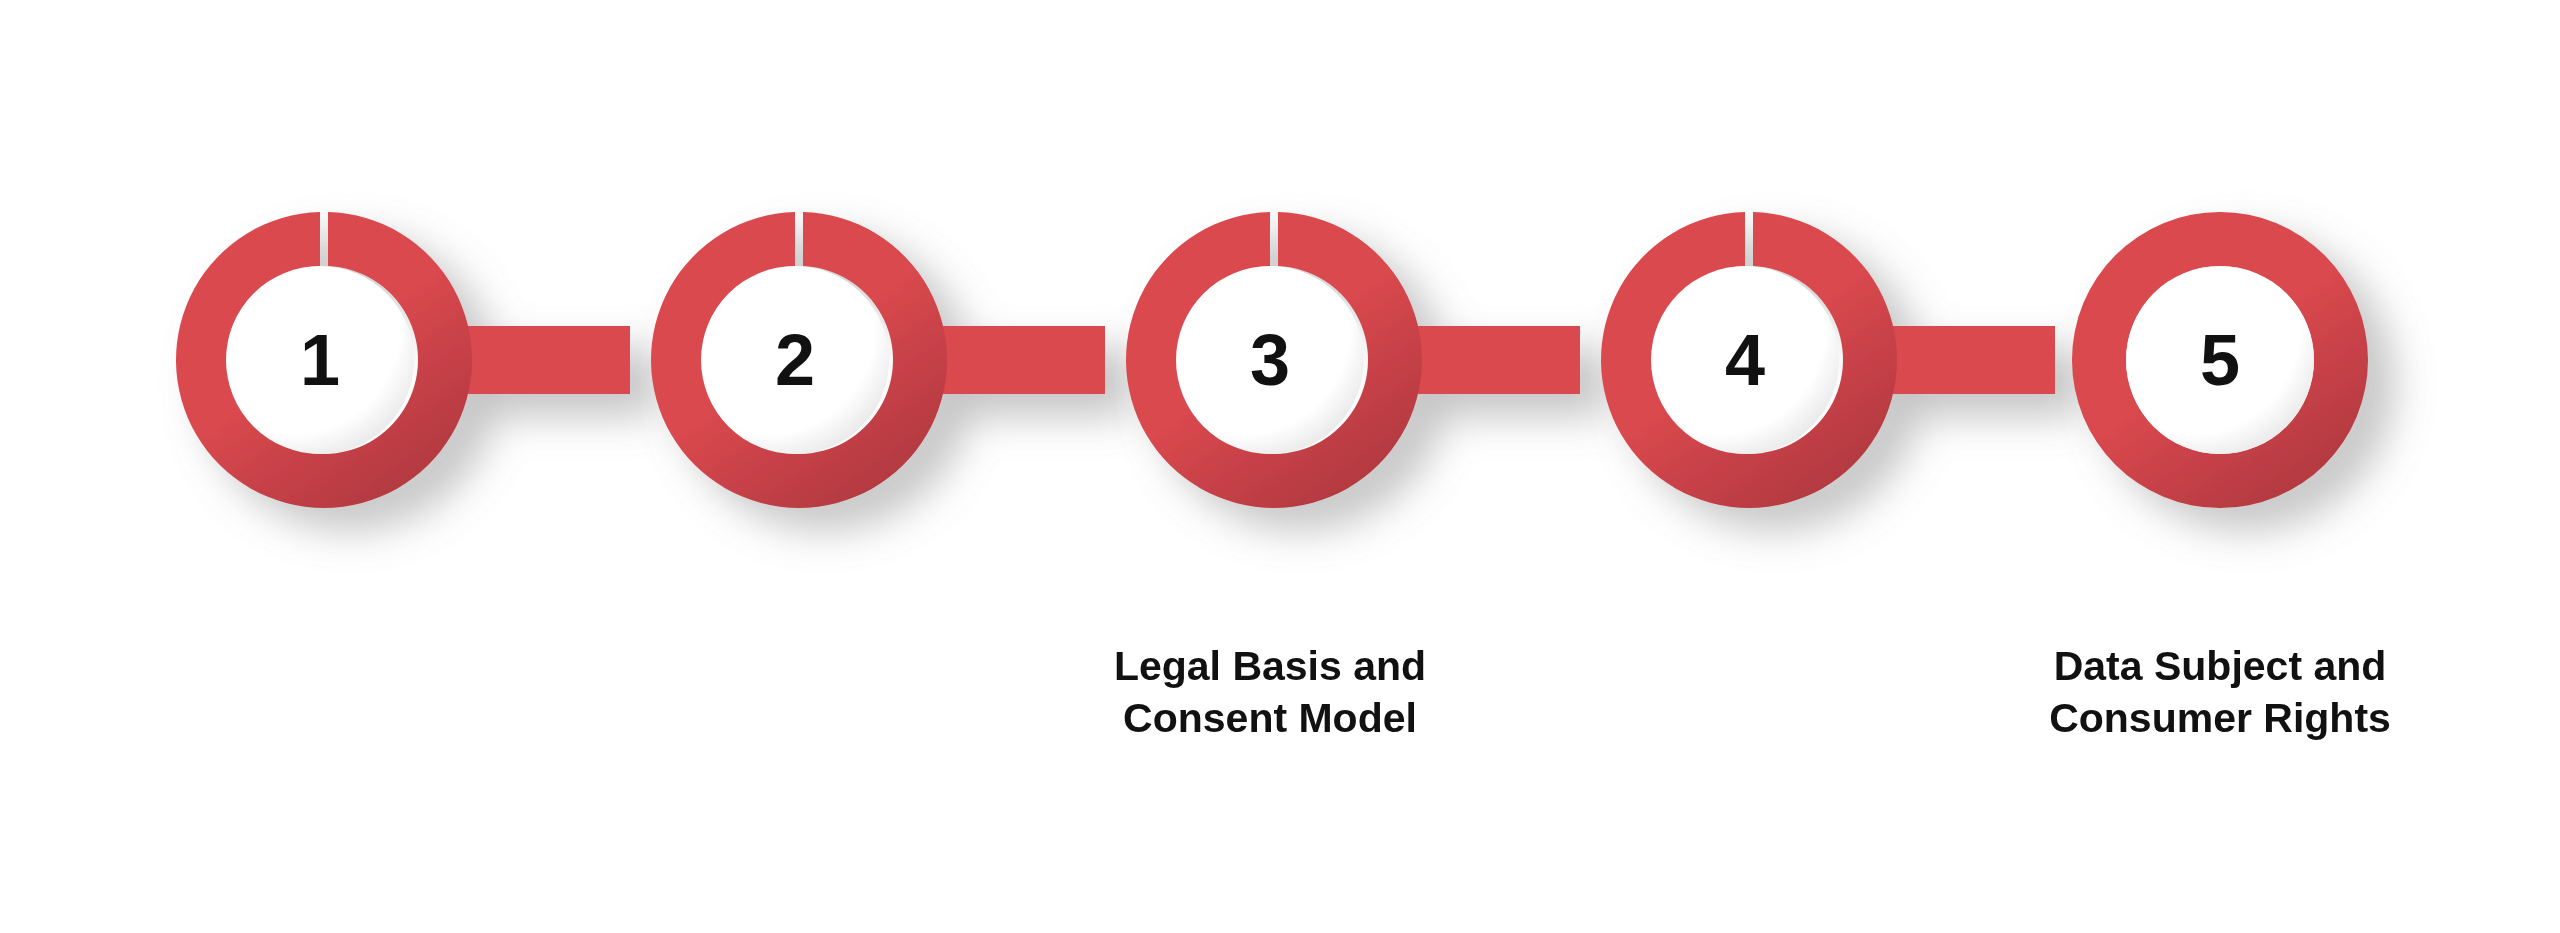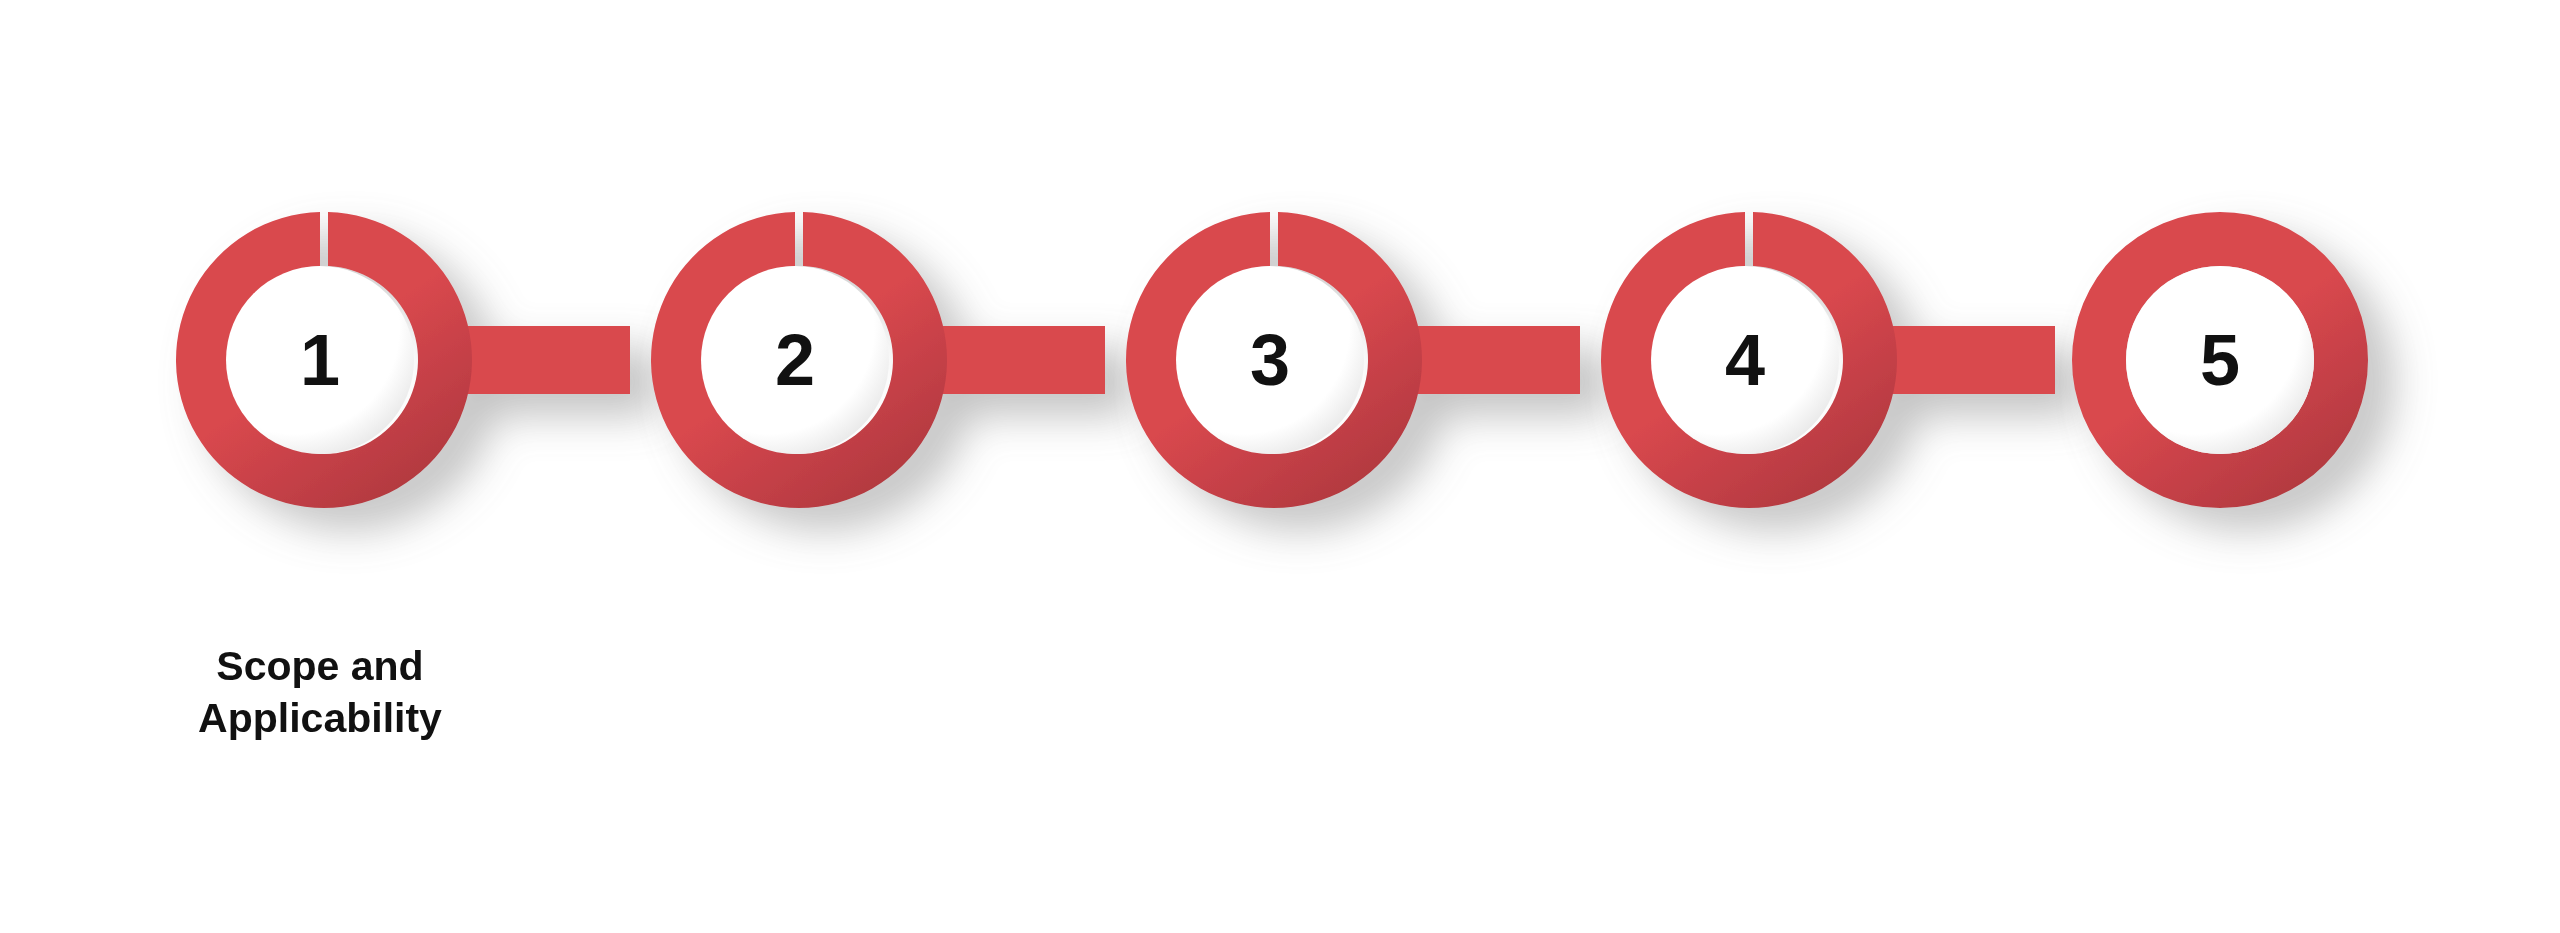--- a/index.html
+++ b/index.html
@@ -113,22 +113,20 @@
                      A 148 148 0 1 0 208 62
                      L 208 116
                      A 94 94 0 1 1 200 116
                      Z" fill="url(#sh1)"></path>
           </g>
 
           <circle cx="200" cy="210" r="94" fill="url(#inner1)"></circle>
         </svg>
         <div class="step-number">1</div>
       </div>
-      <div class="step-label">Scope and
-Applicability</div>
     </div>
 
     <div class="step" style="left:595px;">
       <div class="ring-wrap">
         <svg class="ring-svg" viewBox="0 0 470 420">
           <defs>
             <filter id="ds2" x="-45%" y="-45%" width="200%" height="200%">
               <feDropShadow dx="26" dy="22" stdDeviation="20" flood-color="#7a7a7a" flood-opacity="0.45"></feDropShadow>
             </filter>
             <linearGradient id="sh2" x1="0" y1="0" x2="0.7" y2="1">
@@ -177,20 +175,22 @@
             <path d="M 200 62
                      A 148 148 0 1 0 208 62
                      L 208 116
                      A 94 94 0 1 1 200 116
                      Z" fill="url(#sh3)"></path>
           </g>
           <circle cx="200" cy="210" r="94" fill="url(#inner3)"></circle>
         </svg>
         <div class="step-number">3</div>
       </div>
+      <div class="step-label">Legal Basis and
+Consent Model</div>
     </div>
 
     <div class="step" style="left:1545px;">
       <div class="ring-wrap">
         <svg class="ring-svg" viewBox="0 0 470 420">
           <defs>
             <filter id="ds4" x="-45%" y="-45%" width="200%" height="200%">
               <feDropShadow dx="26" dy="22" stdDeviation="20" flood-color="#7a7a7a" flood-opacity="0.45"></feDropShadow>
             </filter>
             <linearGradient id="sh4" x1="0" y1="0" x2="0.7" y2="1">
@@ -239,16 +239,18 @@
                      a 148 148 0 1 0 296 0
                      a 148 148 0 1 0 -296 0
                      M 200 210 m -94 0
                      a 94 94 0 1 1 188 0
                      a 94 94 0 1 1 -188 0 Z" fill="url(#sh5)" fill-rule="evenodd"></path>
           </g>
           <circle cx="200" cy="210" r="94" fill="url(#inner5)"></circle>
         </svg>
         <div class="step-number">5</div>
       </div>
+      <div class="step-label">Data Subject and
+Consumer Rights</div>
     </div>
 
   </div>
 </div>
 
 </body></html>

